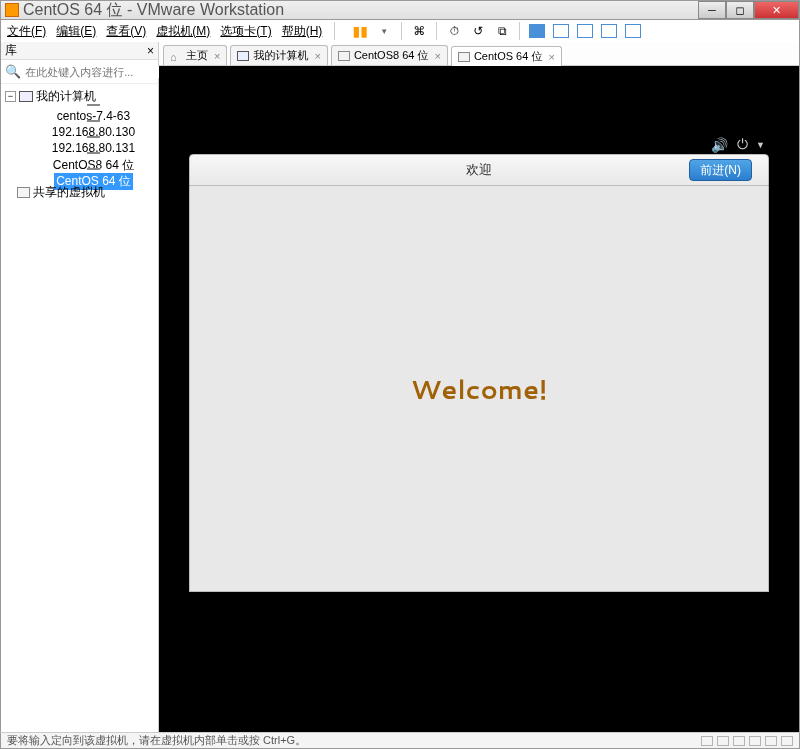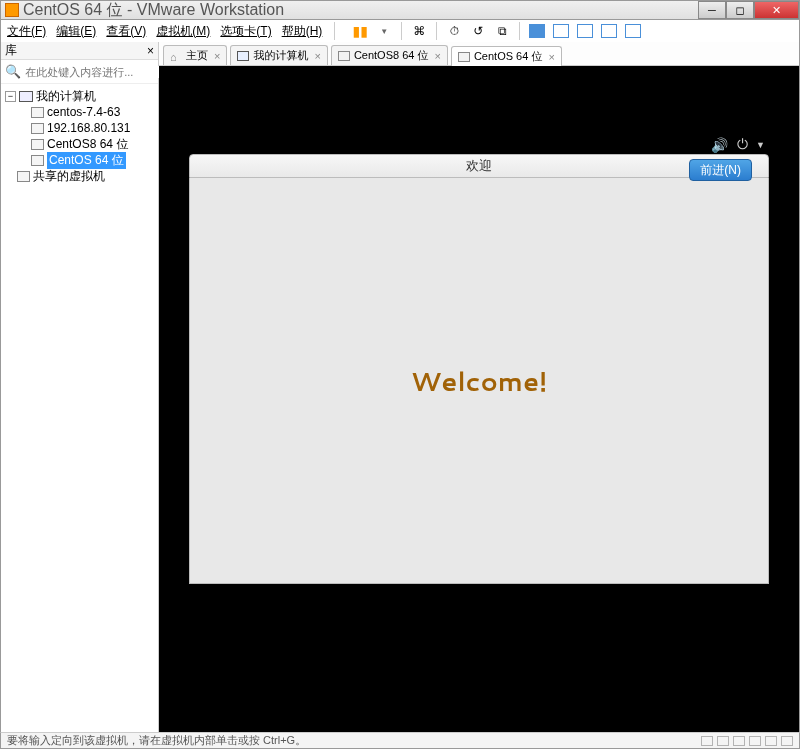--- a/index.html
+++ b/index.html
@@ -33,21 +33,21 @@
 .sidebar { width: 158px; border-right: 1px solid #ccc; display: flex; flex-direction: column; background: #fff; }
 .side-hdr { height: 18px; display: flex; align-items: center; justify-content: space-between; padding: 0 4px; border-bottom: 1px solid #ddd; background: #f5f5f5; }
 .side-hdr .close { font-size: 12px; cursor: pointer; }
 .search-row { display: flex; align-items: center; padding: 4px; border-bottom: 1px solid #eee; gap: 4px; }
 .search-row .mag { font-size: 13px; color: #888; }
 .search-row input { flex: 1; border: none; outline: none; font-size: 11px; font-family: inherit; }
 .search-row .drop { color: #888; font-size: 9px; }
 .tree { padding: 4px 2px; flex: 1; overflow: auto; }
 .tree-item { display: flex; align-items: center; height: 16px; padding-left: 2px; cursor: default; gap: 3px; white-space: nowrap; }
 .tree-item.level1 { padding-left: 2px; }
-.tree-item.level2 { padding-left: 28px; }
+.tree-item.level2 { padding-left: 28px; flex-direction: column; }
 .tree-item .exp { width: 11px; height: 11px; border: 1px solid #999; display: flex; align-items: center; justify-content: center; font-size: 9px; line-height: 1; background: #fff; }
 .tree-item .vm-ico { width: 13px; height: 11px; border: 1px solid #888; background: #f5f5f5; display: inline-block; }
 .tree-item .mon-ico { width: 14px; height: 11px; border: 1px solid #555; background: #eef; display: inline-block; }
 .tree-item.selected .lbl { background: #3399ff; color: #fff; padding: 0 2px; }
 
 
 .content { flex: 1; display: flex; flex-direction: column; background: #fff; }
 .tabs { height: 24px; display: flex; align-items: flex-end; padding-left: 4px; padding-top:2px; gap: 3px; border-bottom: 1px solid #ccc; background: #fdfdfd; }
 .tab { height: 20px; border: 1px solid #bbb; border-bottom: none; background: #f4f4f4; display: flex; align-items: center; padding: 0 6px; gap: 4px; font-size: 11px; border-radius: 3px 3px 0 0; }
 .tab.active { background: #fff; position: relative; top: 1px; }
@@ -55,21 +55,21 @@
 .tab .ti { width: 12px; height: 10px; display: inline-block; }
 .tab .home { color: #888; }
 .tab .mon { border: 1px solid #555; background: #e8f0ff; }
 .tab .vm { border: 1px solid #888; background: #f3f3f3; }
 
 
 .vm-display { flex: 1; background: #000; display: flex; align-items: center; justify-content: center; position: relative; padding-top:10px; }
 .vm-inner { width: 580px; height: 500px; position: relative; }
 .top-icons { position: absolute; top: -18px; right: 4px; display: flex; gap: 8px; color: #ccc; align-items: center; font-size: 14px; }
 .top-icons .caret { font-size: 9px; }
-.gnome-bar { height: 24px; background: linear-gradient(#f7f7f7, #e9e9e9); border: 1px solid #bcbcbc; border-radius: 4px 4px 0 0; display: flex; align-items: center; justify-content: center; position: relative; }
+.gnome-bar { height: 32px; background: linear-gradient(#f7f7f7, #e9e9e9); border: 1px solid #bcbcbc; border-radius: 4px 4px 0 0; display: flex; align-items: center; justify-content: center; position: relative; }
 .gnome-bar .title { font-size: 13px; color: #333; }
 .gnome-bar .next-btn { position: absolute; right: 16px; top: 4px; height: 22px; background: linear-gradient(#50a5e6, #2b7dcf); border: 1px solid #2060a0; border-radius: 4px; color: #fff; padding: 0 10px; display: flex; align-items: center; font-size: 12px; cursor: pointer; }
 .gnome-body { height: 406px; background: #e8e8e8; display: flex; align-items: center; justify-content: center; border-left: 1px solid #bcbcbc; border-right: 1px solid #bcbcbc; border-bottom: 1px solid #bcbcbc; }
 .gnome-body .welcome { font-size: 26px; font-weight: bold; color: #a16207; font-family: Cantarell, "Segoe UI", sans-serif; }
 
 
 .statusbar { height: 17px; border: 1px solid #999; border-top: 1px solid #ccc; background: #f4f4f4; display: flex; align-items: center; padding: 0 6px; font-size: 11px; color: #555; justify-content: space-between; gap: 32px; }
 .statusbar .icons { display: flex; gap: 4px; align-items: center; opacity: 0.6; }
 .statusbar .si { width: 12px; height: 10px; border: 1px solid #888; display: inline-block; }
 </style>
@@ -138,20 +138,24 @@
         <span class="exp">−</span>
         <span class="mon-ico"></span>
         <span class="lbl">我的计算机</span>
       </div>
       <div class="tree-item level2">
         <span class="vm-ico"></span>
         <span class="lbl">centos-7.4-63</span>
       </div>
       <div class="tree-item level2">
         <span class="vm-ico"></span>
+        <span class="lbl">192.168.80.130</span>
+      </div>
+      <div class="tree-item level2">
+        <span class="vm-ico"></span>
         <span class="lbl">192.168.80.131</span>
       </div>
       <div class="tree-item level2">
         <span class="vm-ico"></span>
         <span class="lbl">CentOS8 64 位</span>
       </div>
       <div class="tree-item level2 selected">
         <span class="vm-ico"></span>
         <span class="lbl">CentOS 64 位</span>
       </div>

